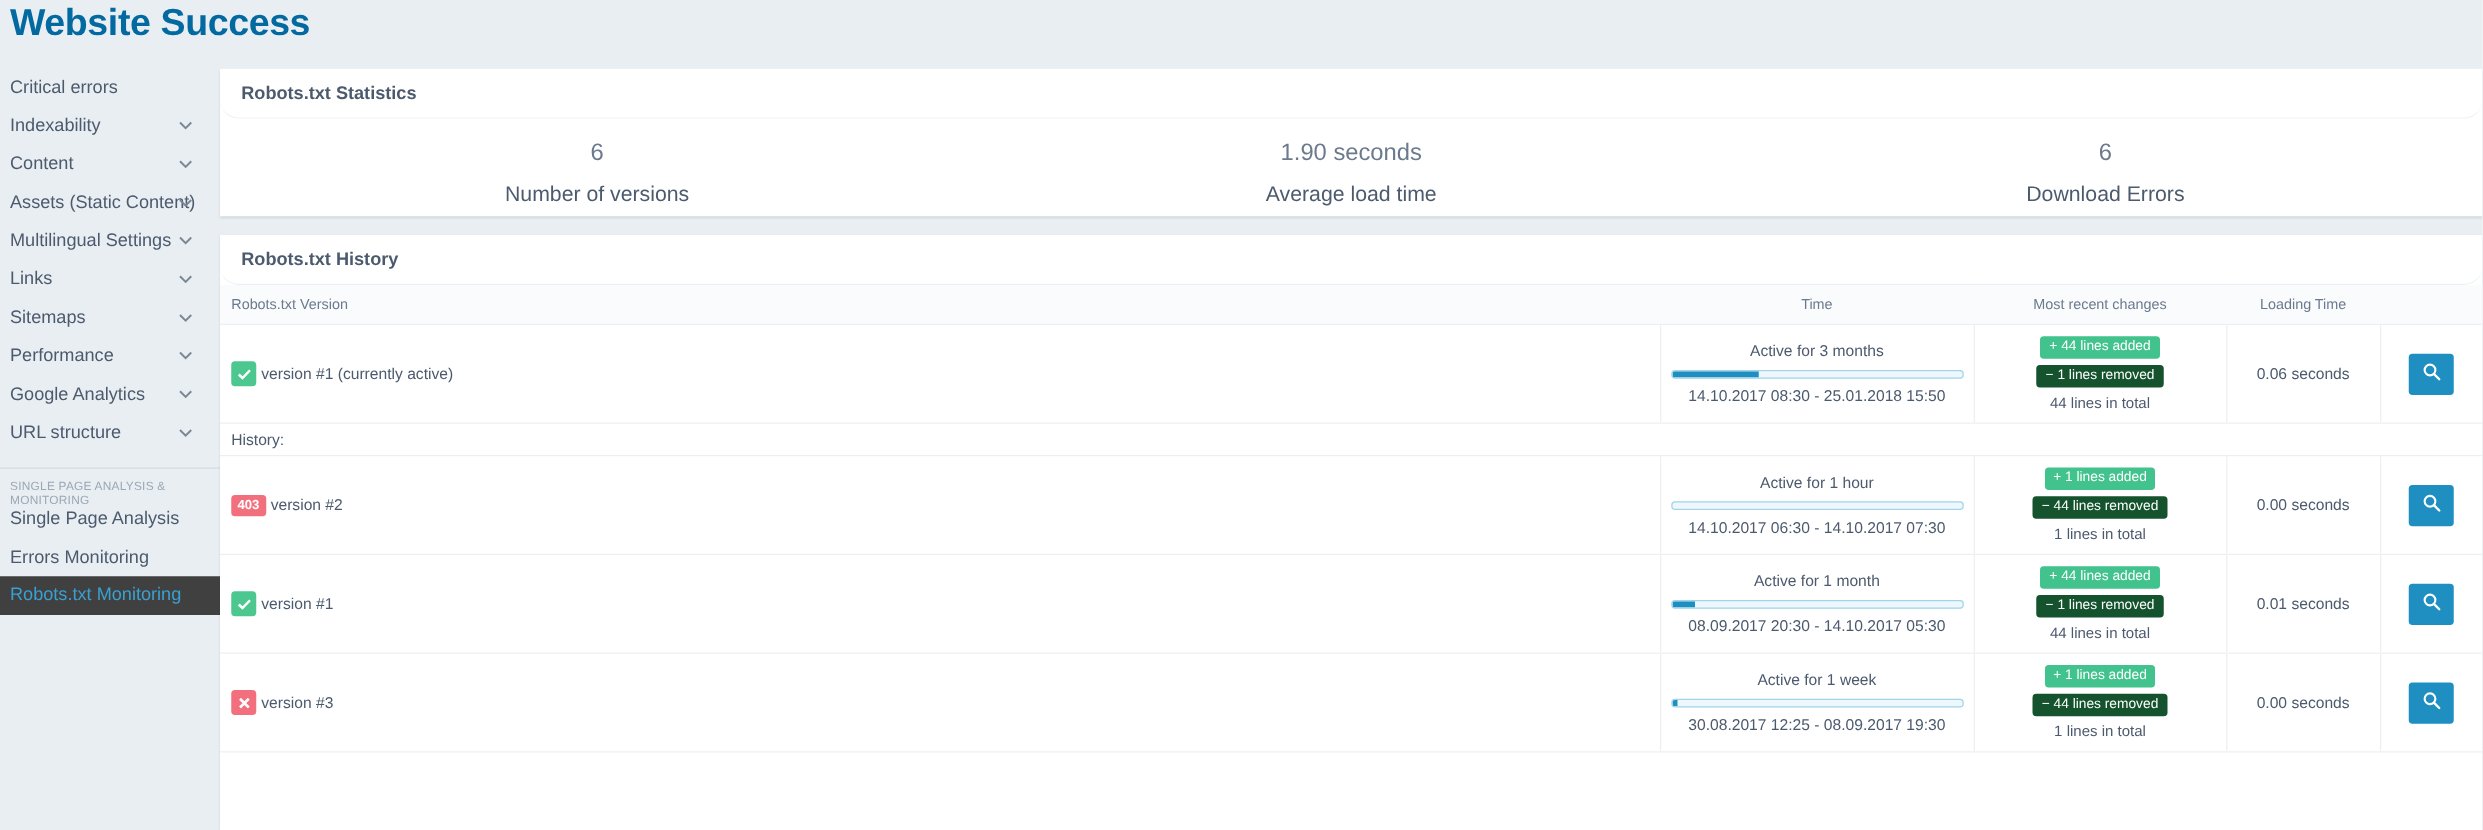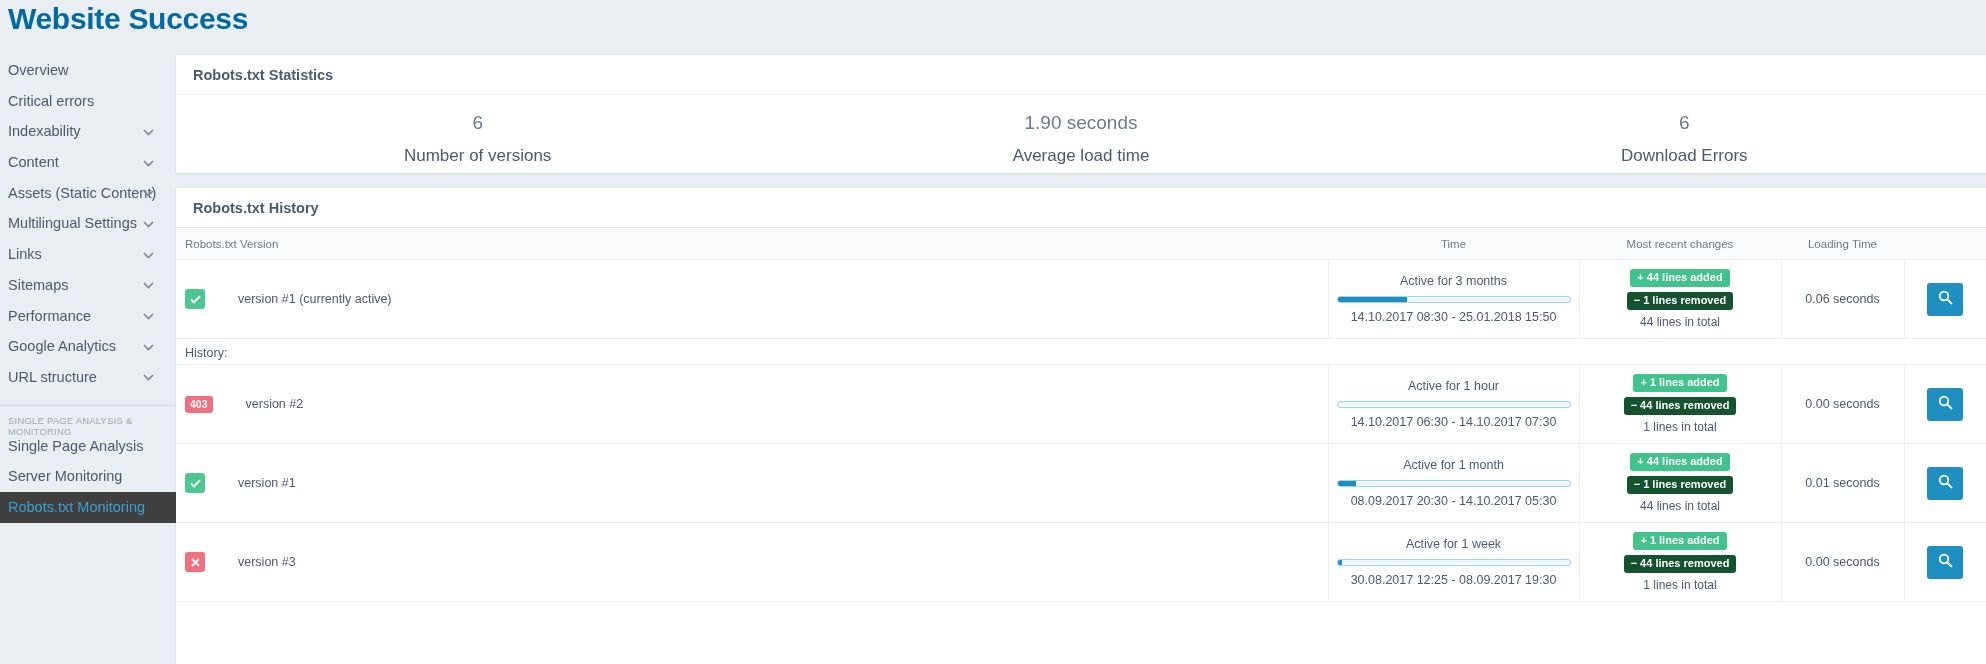--- a/index.html
+++ b/index.html
@@ -60,20 +60,21 @@
     box-shadow: 0 1px 2px rgba(40,60,80,0.13);
   }
   .card-head {
     height: 40px;
     line-height: 40px;
     padding-left: 17px;
     font-size: 14.5px;
     font-weight: bold;
     color: #4c5a6e;
     border-bottom: 1px solid #edf0f2;
+    border-radius: 15px;
   }
 
   
   #stats-card { left: 176px; top: 55px; width: 1810px; height: 118px; }
   .stats-row { display: flex; height: 77px; }
   .stat { flex: 1; text-align: center; padding-top: 16px; }
   .stat-value { font-size: 19px; color: #6b7a8d; line-height: 24px; }
   .stat-label { font-size: 17px; color: #4c5a6e; line-height: 30px; margin-top: 6px; }
 
   
@@ -114,37 +115,37 @@
     width: 20px; height: 20px; border-radius: 3px;
     display: flex; align-items: center; justify-content: center;
     color: #fff; font-size: 12px; flex: none;
   }
   .badge-sq.ok  { background: #4cc790; }
   .badge-sq.bad { background: #f2707e; }
   .badge-sq.code {
     background: #f2707e; width: auto; padding: 0 5px;
     font-size: 10.5px; font-weight: bold; height: 17px;
   }
-  .ver-name { font-size: 12.5px; color: #4c5a6e; margin-left: 33px; }
+  .ver-name { font-size: 12.5px; color: #4c5a6e; margin-left: 4px; }
 
   
   .time-cell { text-align: center; padding: 0 8px; }
   .time-dur { font-size: 12.5px; color: #4c5a6e; line-height: 19px; }
   .bar-track {
     height: 7px; border: 1px solid #9fd4ea; border-radius: 3px;
     background: #eef8fc; margin: 5px 0 6px 0; overflow: hidden;
   }
   .bar-fill { height: 100%; background: #1e8fc0; }
   .time-range { font-size: 12.5px; color: #4c5a6e; line-height: 17px; }
 
   
   .chg-cell { text-align: center; padding: 6px 0; }
   .pill {
     display: inline-block; border-radius: 3px; color: #fff;
-    font-size: 11px; font-weight: bold; padding: 2px 7px 3px 7px;
+    font-size: 11px; font-weight: normal; padding: 2px 7px 3px 7px;
     line-height: 13px; margin-bottom: 3px;
   }
   .pill.add { background: #42c28c; }
   .pill.rem { background: #14532d; }
   .chg-total { font-size: 12px; color: #4c5a6e; line-height: 17px; margin-top: 1px; }
 
   
   .load-cell { text-align: center; font-size: 12.5px; color: #4c5a6e; }
 
   
@@ -155,21 +156,20 @@
     border-radius: 3px; cursor: pointer;
   }
 </style>
 </head>
 <body>
 
 <div class="page-title">Website Success</div>
 
 <nav class="sidebar">
   <div id="nav-list">
-      <div class="nav-item"><span>Overview</span></div>
       <div class="nav-item"><span>Critical errors</span></div>
       <div class="nav-item"><span>Indexability</span><span class="chev"><svg width="11" height="7" viewBox="0 0 11 7">
             <path d="M1 1 L5.5 5.5 L10 1" fill="none" stroke="#7b8794" stroke-width="1.6"></path>
           </svg></span></div>
       <div class="nav-item"><span>Content</span><span class="chev"><svg width="11" height="7" viewBox="0 0 11 7">
             <path d="M1 1 L5.5 5.5 L10 1" fill="none" stroke="#7b8794" stroke-width="1.6"></path>
           </svg></span></div>
       <div class="nav-item"><span>Assets (Static Content)</span><span class="chev"><svg width="11" height="7" viewBox="0 0 11 7">
             <path d="M1 1 L5.5 5.5 L10 1" fill="none" stroke="#7b8794" stroke-width="1.6"></path>
           </svg></span></div>
@@ -188,21 +188,21 @@
       <div class="nav-item"><span>Google Analytics</span><span class="chev"><svg width="11" height="7" viewBox="0 0 11 7">
             <path d="M1 1 L5.5 5.5 L10 1" fill="none" stroke="#7b8794" stroke-width="1.6"></path>
           </svg></span></div>
       <div class="nav-item"><span>URL structure</span><span class="chev"><svg width="11" height="7" viewBox="0 0 11 7">
             <path d="M1 1 L5.5 5.5 L10 1" fill="none" stroke="#7b8794" stroke-width="1.6"></path>
           </svg></span></div>
     </div>
   <div class="nav-section">SINGLE PAGE ANALYSIS &amp; MONITORING</div>
   <div id="nav-section-list">
       <div class="nav-item"><span>Single Page Analysis</span></div>
-      <div class="nav-item"><span>Server Monitoring</span></div>
+      <div class="nav-item"><span>Errors Monitoring</span></div>
       <div class="nav-item active"><span>Robots.txt Monitoring</span></div>
     </div>
 </nav>
 
 <section class="card" id="stats-card">
   <div class="card-head">Robots.txt Statistics</div>
   <div class="stats-row" id="stats-row">
       <div class="stat">
         <div class="stat-value">6</div>
         <div class="stat-label">Number of versions</div>

